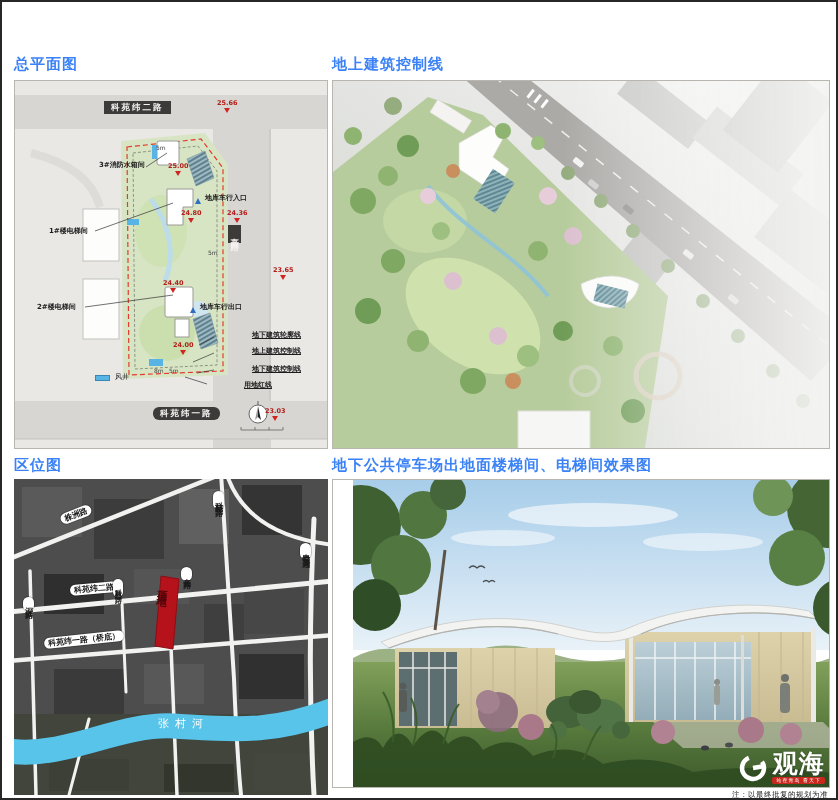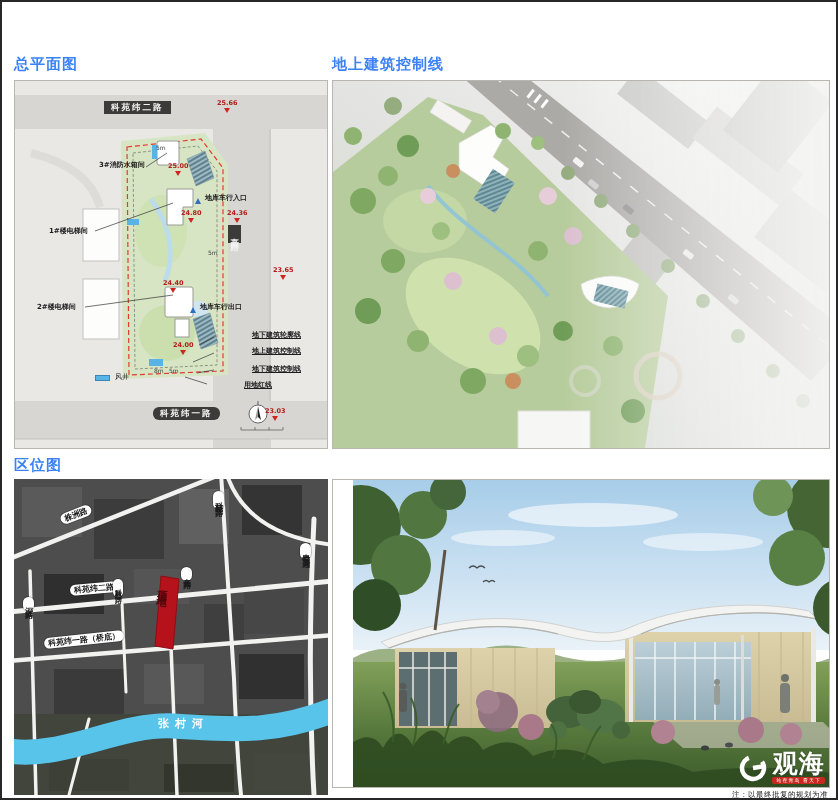--- a/index.html
+++ b/index.html
@@ -29,21 +29,21 @@
   .dim { position:absolute; font-size:6px; color:#3f3f3f; white-space:nowrap; }
   .legend-swatch { position:absolute; width:15px; height:6px; background:#58b4e4; border:1px solid #3a87b5; }
 
   
   .map-base { position:absolute; inset:0; background:#4d4d4d; }
   .mpill { position:absolute; background:#fff; color:#1a1a1a; font-weight:bold; font-size:8px;
     padding:1px 4px; border-radius:7px; line-height:1.15; white-space:nowrap; box-shadow:0 0 0 1px rgba(0,0,0,.2); }
   .mpill.v { writing-mode:vertical-rl; text-orientation:upright; padding:4px 1px; letter-spacing:2px; border-radius:6px; }
   .proj-label { position:absolute; writing-mode:vertical-rl; text-orientation:upright; font-weight:900;
     font-size:10.5px; color:#57070c; letter-spacing:2px; transform:rotate(7deg); }
-  .river-label { position:absolute; color:#fff; font-weight:bold; font-size:11px; letter-spacing:6px;text-align:center; }
+  .river-label { position:absolute; color:#fff; font-weight:normal; font-size:11px; letter-spacing:6px;text-align:center; }
 
   
   .logo { position:absolute; right:4px; bottom:3px; display:flex; align-items:center; gap:3px; }
   .logo-col { display:flex; flex-direction:column; align-items:center; }
   .logo-name { font-size:25px; font-weight:900; color:#fff; line-height:1;
     text-shadow:0 0 2px rgba(0,0,0,.35); letter-spacing:1px; }
   .logo-tag { margin-top:1px; background:#c8281e; color:#fff; font-size:5px; line-height:1.4;
     padding:0 4px; border-radius:2px; letter-spacing:1px; white-space:nowrap; }
   .note { position:absolute; right:8px; top:788px; font-size:7.5px; color:#222; letter-spacing:.5px; }
 </style>
@@ -243,20 +243,21 @@
         <circle cx="440" cy="290" r="7" fill="#94ac7e"></circle>
           <circle cx="470" cy="320" r="7" fill="#94ac7e"></circle>
         <circle cx="60" cy="25" r="9" fill="#94ac7e"></circle>
           <circle cx="20" cy="55" r="9" fill="#8fb471"></circle>
       </g>
       <rect x="230" y="0" width="266" height="367" fill="url(#fog)"></rect>
     </svg>
   </div>
 
   <span class="sec-label" style="left:12px; top:454px;">区位图</span>
+  <span class="sec-label" style="left:330px; top:454px;">地下公共停车场出地面楼梯间、电梯间效果图</span>
 
   <div class="panel" style="left:12px; top:477px; width:314px; height:316px;">
     <div class="map-base"></div>
     <svg class="abs" style="left:0; top:0;" width="314" height="316" viewBox="0 0 314 316">
 
       <g>
         <rect x="8" y="8" width="60" height="50" fill="#5a5a5a"></rect>
           <rect x="80" y="20" width="70" height="60" fill="#3c3c3c"></rect>
         <rect x="165" y="10" width="50" height="55" fill="#606060"></rect>
           <rect x="228" y="6" width="60" height="50" fill="#343434"></rect>

